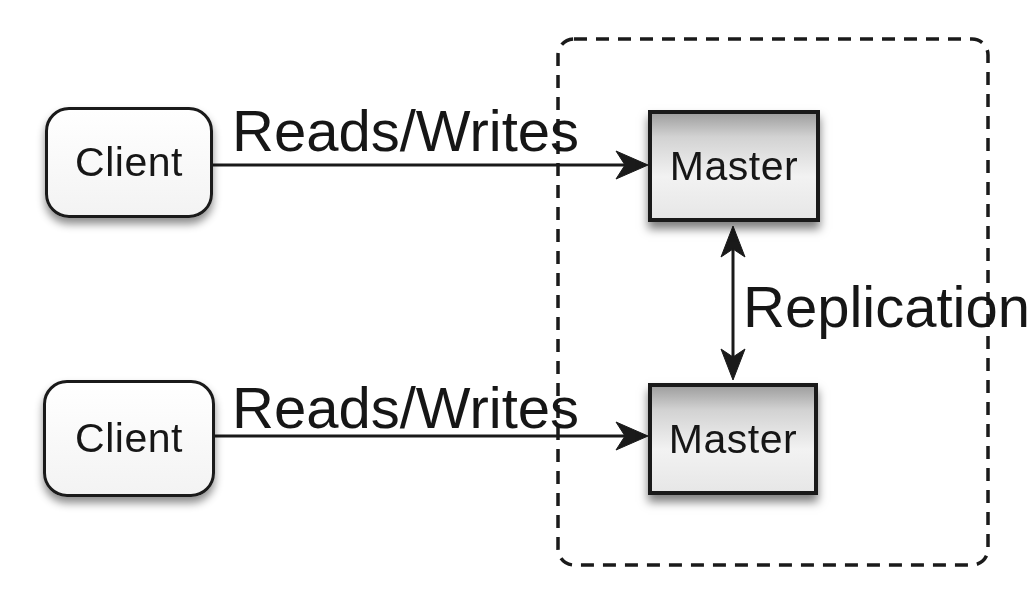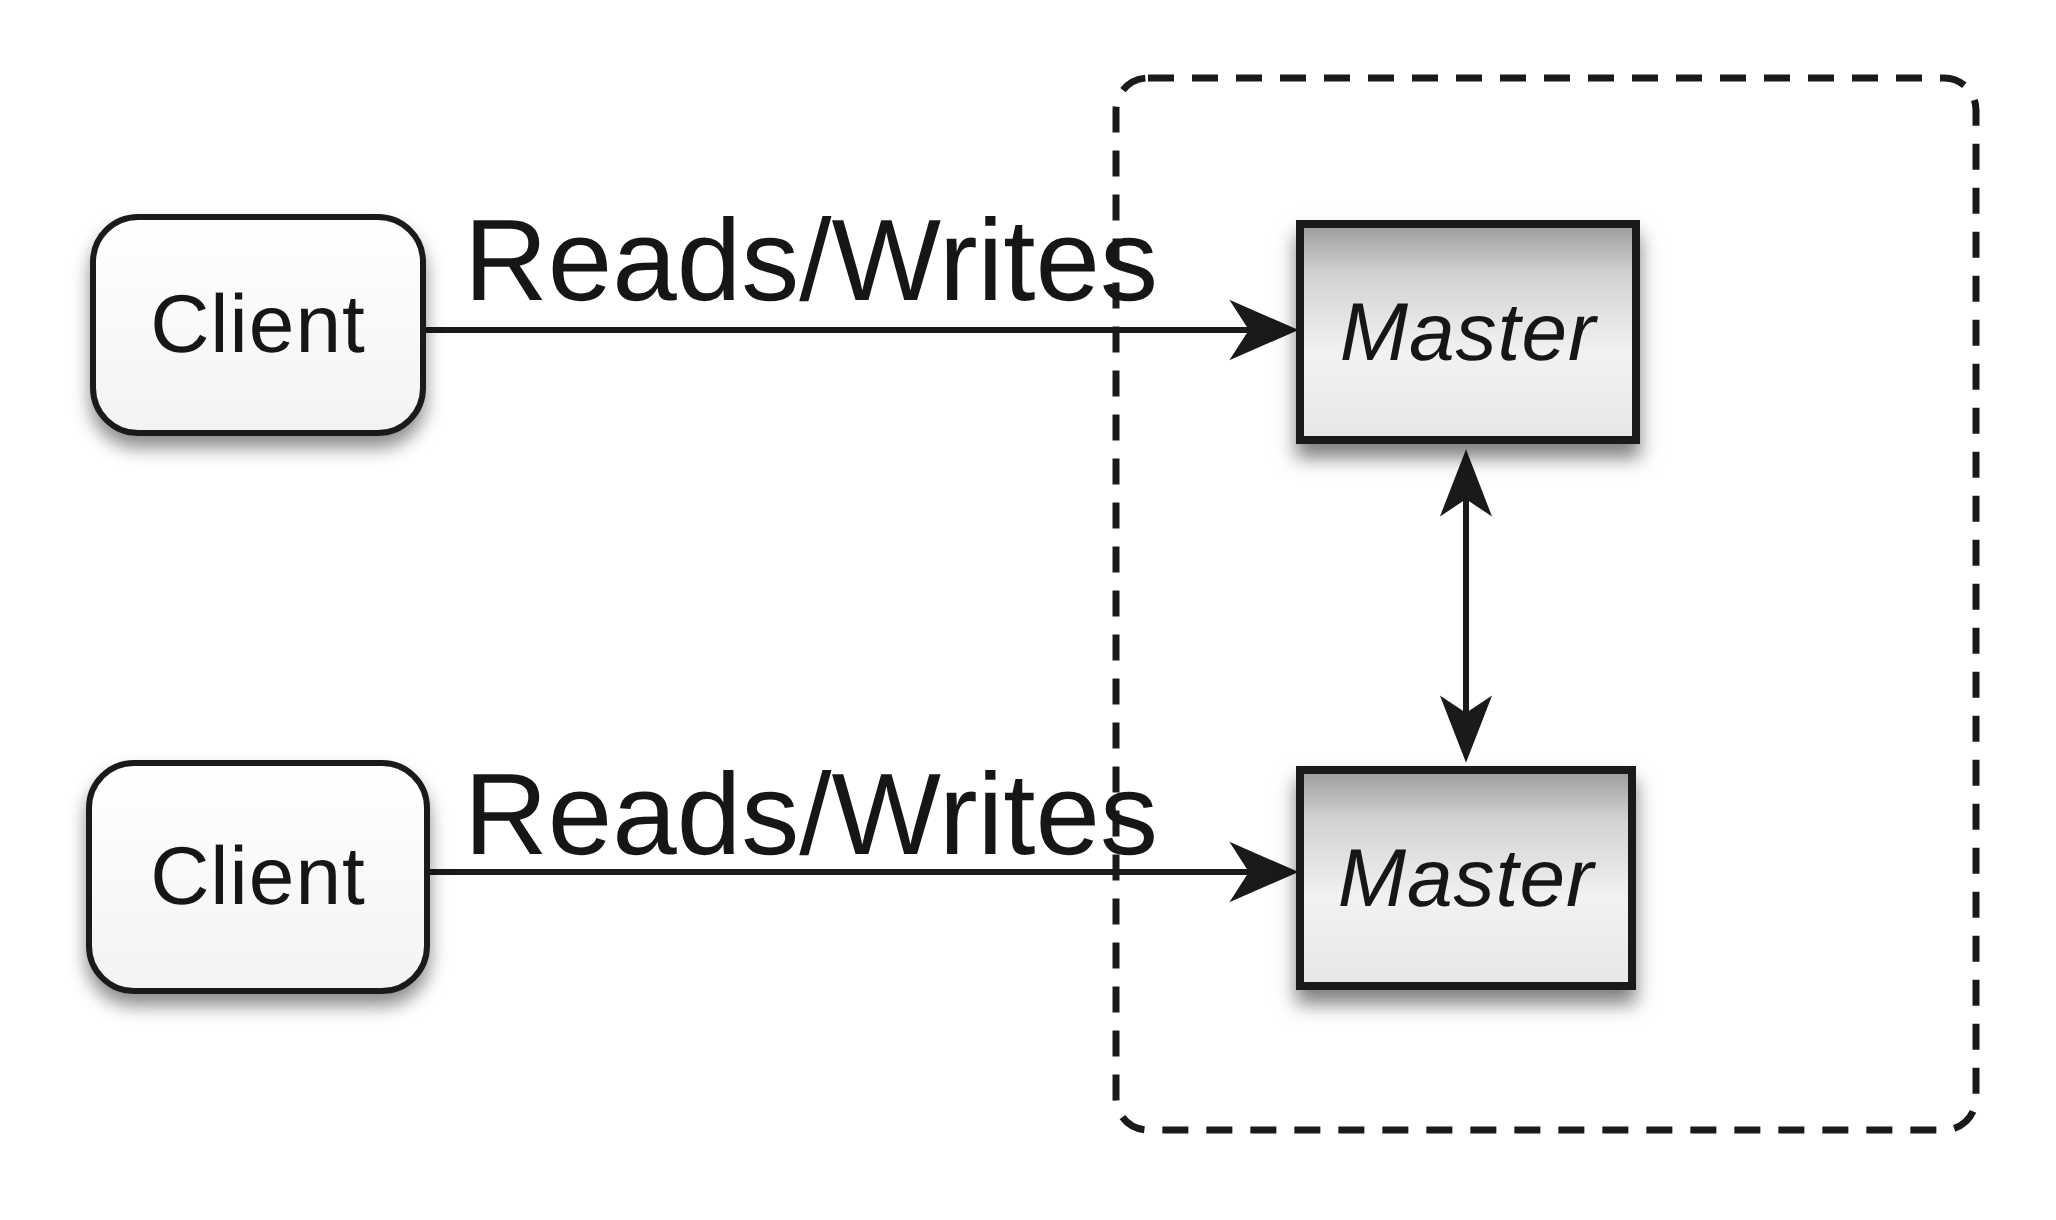--- a/index.html
+++ b/index.html
@@ -55,21 +55,20 @@
   .node-client {
     border: 3.5px solid var(--color-stroke);
     border-radius: 24px;
     background: linear-gradient(180deg, #ffffff 0%, #f3f3f3 100%);
     box-shadow: 0 6px 9px rgba(0,0,0,0.45);
   }
   .node-master {
     border: 4px solid var(--color-stroke);
     background: linear-gradient(180deg, #a0a0a0 0%, #d2d2d2 22%, #f2f2f2 60%, #e7e7e7 100%);
     box-shadow: 0 7px 9px rgba(0,0,0,0.5);
-    font-style: italic;
   }
   .client-top    { left: 45px;  top: 107px; width: 168px; height: 111px; }
   .client-bottom { left: 43px;  top: 380px; width: 172px; height: 117px; }
   .master-top    { left: 648px; top: 110px; width: 172px; height: 112px; }
   .master-bottom { left: 648px; top: 383px; width: 170px; height: 112px; }
   .edge-label {
     position: absolute;
     color: var(--color-text);
     font-size: 58px;
     line-height: 1.1;
@@ -119,14 +118,15 @@
   </div>
 
   <div class="node node-master master-bottom">
     <span>Master</span>
   </div>
 
   <div class="edge-label label-top-rw">Reads/Writes</div>
 
   <div class="edge-label label-bottom-rw">Reads/Writes</div>
 
+  <div class="edge-label label-replication">Replication</div>
 
 </div>
 
 </body></html>

